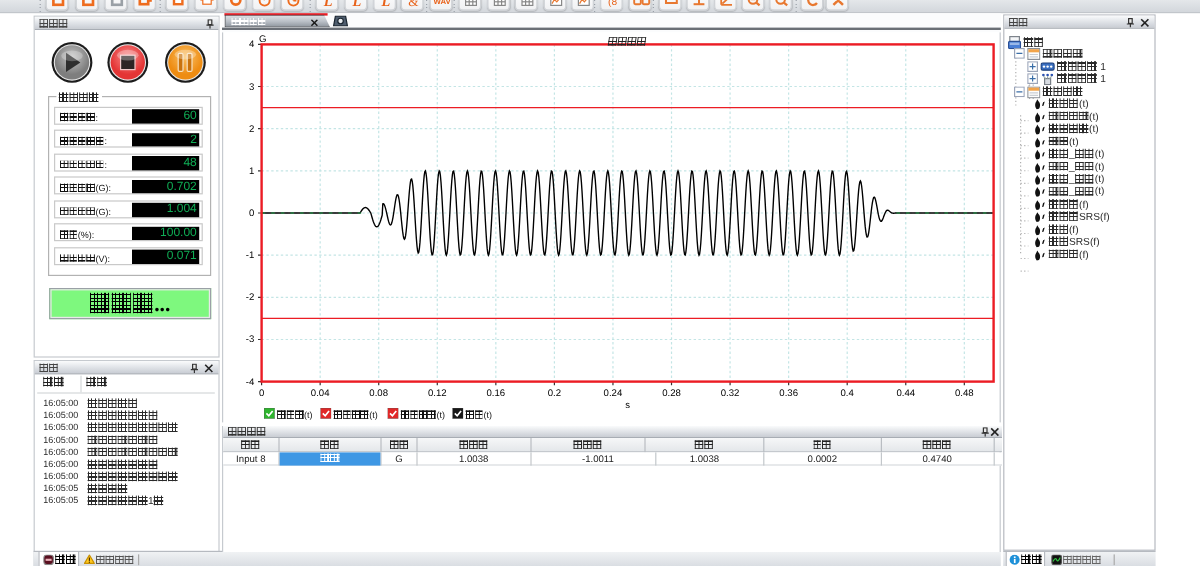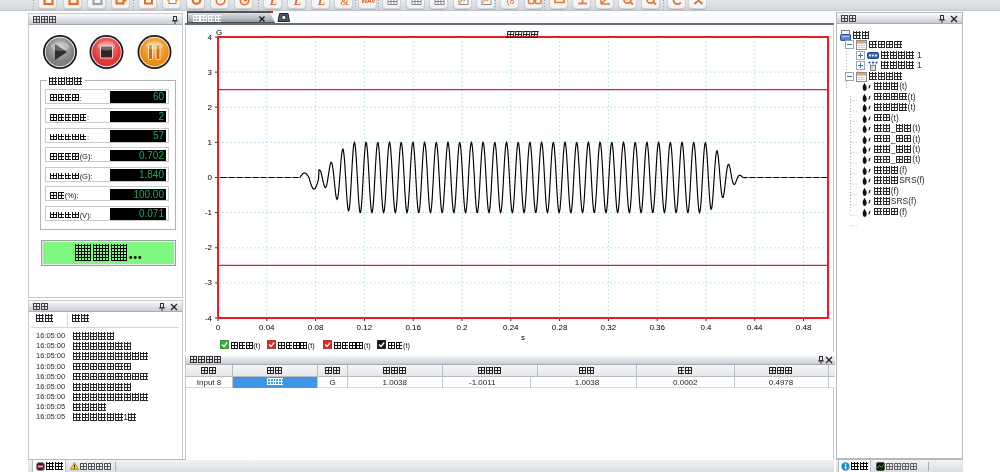--- a/index.html
+++ b/index.html
@@ -291,29 +291,29 @@
   <div class="rrow" style="top:7.5px">
         <span class="rl"><i class="z"></i><i class="z"></i><i class="z"></i><i class="z"></i>:</span>
         <span class="rv">60</span>
       </div>
       <div class="rrow" style="top:27.1px">
         <span class="rl"><i class="z"></i><i class="z"></i><i class="z"></i><i class="z"></i><i class="z"></i>:</span>
         <span class="rv">2</span>
       </div>
       <div class="rrow" style="top:46.6px">
         <span class="rl"><i class="z"></i><i class="z"></i><i class="z"></i><i class="z"></i><i class="z"></i>:</span>
-        <span class="rv">57</span>
+        <span class="rv">48</span>
       </div>
       <div class="rrow" style="top:66.2px">
         <span class="rl"><i class="z"></i><i class="z"></i><i class="z"></i><i class="z"></i>(G):</span>
         <span class="rv">0.702</span>
       </div>
       <div class="rrow" style="top:85.7px">
         <span class="rl"><i class="z"></i><i class="z"></i><i class="z"></i><i class="z"></i>(G):</span>
-        <span class="rv">1.840</span>
+        <span class="rv">1.004</span>
       </div>
       <div class="rrow" style="top:105.2px">
         <span class="rl"><i class="z"></i><i class="z"></i>(%):</span>
         <span class="rv">100.00</span>
       </div>
       <div class="rrow" style="top:124.8px">
         <span class="rl"><i class="z"></i><i class="z"></i><i class="z"></i><i class="z"></i>(V):</span>
         <span class="rv">0.071</span>
       </div>
  </div>
@@ -541,24 +541,24 @@
         <div class="thc" style="left:451.0px;width:97.5px"><i class="z"></i><i class="z"></i></div>
         <div class="thc" style="left:548.5px;width:94.0px"><i class="z"></i><i class="z"></i><i class="z"></i></div>
       </div>
   <div class="tdr">
         <div class="tdc" style="left:0.0px;width:47.0px">Input 8</div>
         <div class="tdc" style="left:47.0px;width:85.0px">
           <span class="bluecell"><i class="zw"></i><i class="zw"></i></span>
         </div>
         <div class="tdc" style="left:132.0px;width:30.0px">G</div>
         <div class="tdc" style="left:162.0px;width:94.5px">1.0038</div>
-        <div class="tdc" style="left:249px;width:95.5px">-1.0011</div>
+        <div class="tdc" style="left:265px;width:95.5px">-1.0011</div>
         <div class="tdc" style="left:352.0px;width:99.0px">1.0038</div>
         <div class="tdc" style="left:451.0px;width:97.5px">0.0002</div>
-        <div class="tdc" style="left:548.5px;width:94.0px">0.4978</div>
+        <div class="tdc" style="left:548.5px;width:94.0px">0.4740</div>
       </div>
  </div>
 </div>
 
 <div id="sigpanel">
  <div class="phead"><i class="z"></i><i class="z"></i><span style="position:absolute;right:16px;top:1.5px"><svg width="8" height="8">
           <g stroke="#333" stroke-width="1" fill="#e8e8e8">
             <rect x="2.5" y="0.5" width="3" height="4"></rect>
             <line x1="1" y1="5" x2="7" y2="5"></line>
             <line x1="4" y1="5" x2="4" y2="8"></line>

